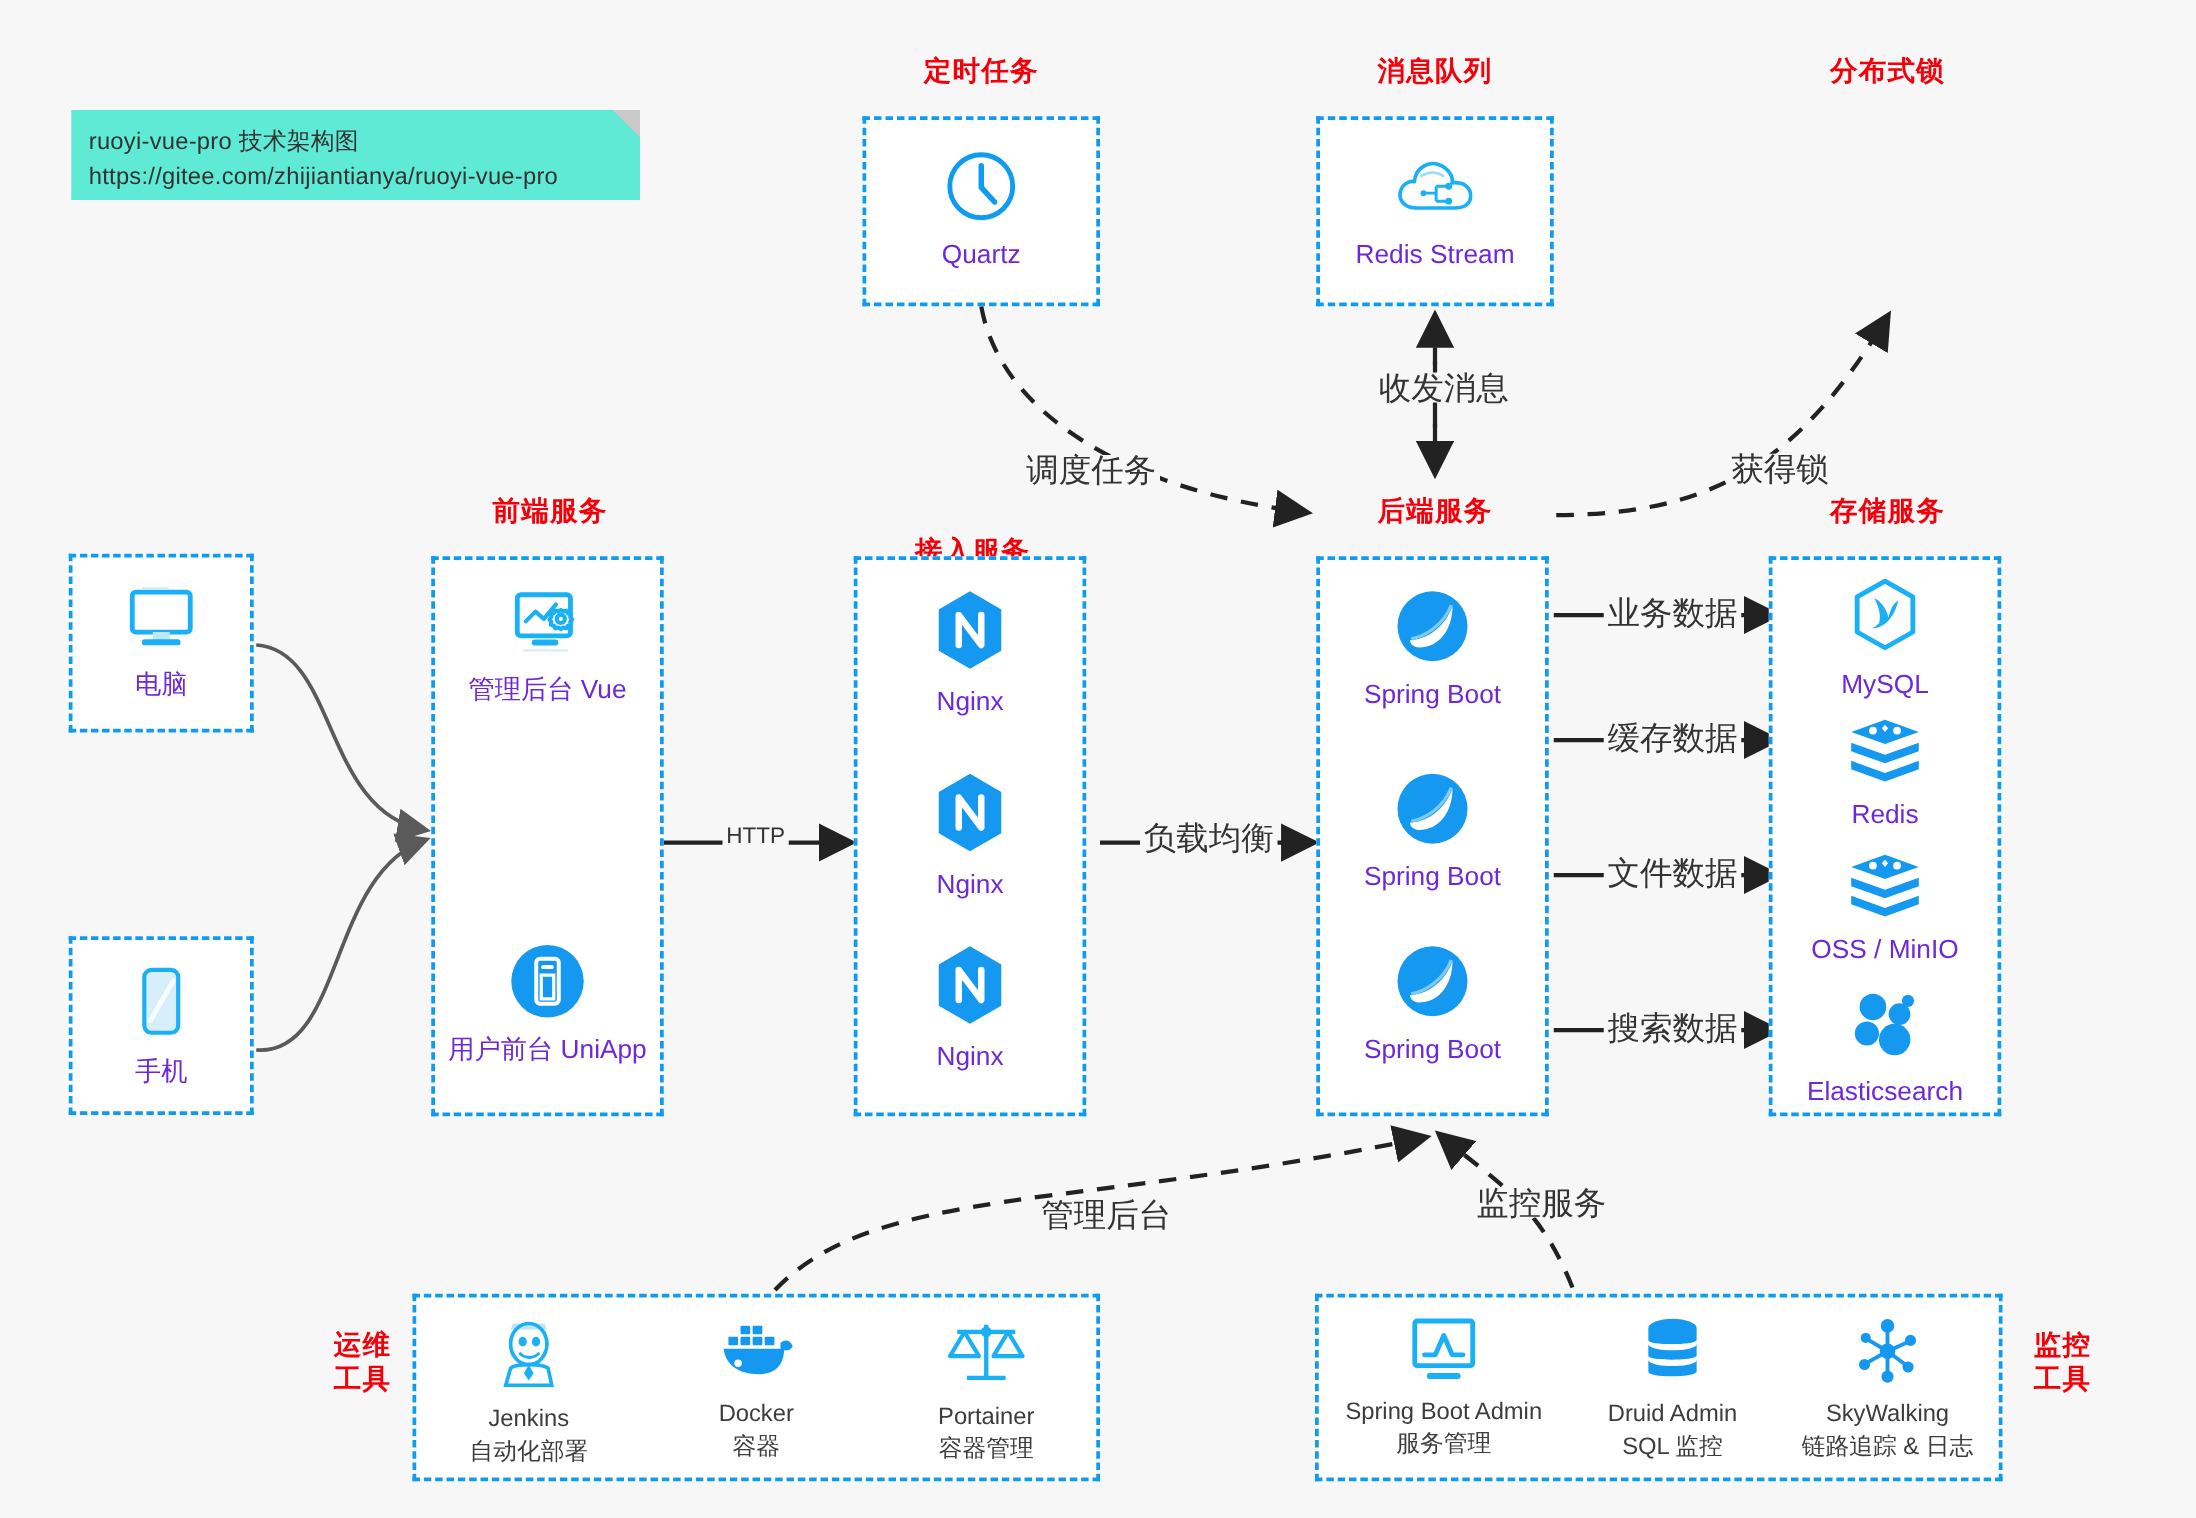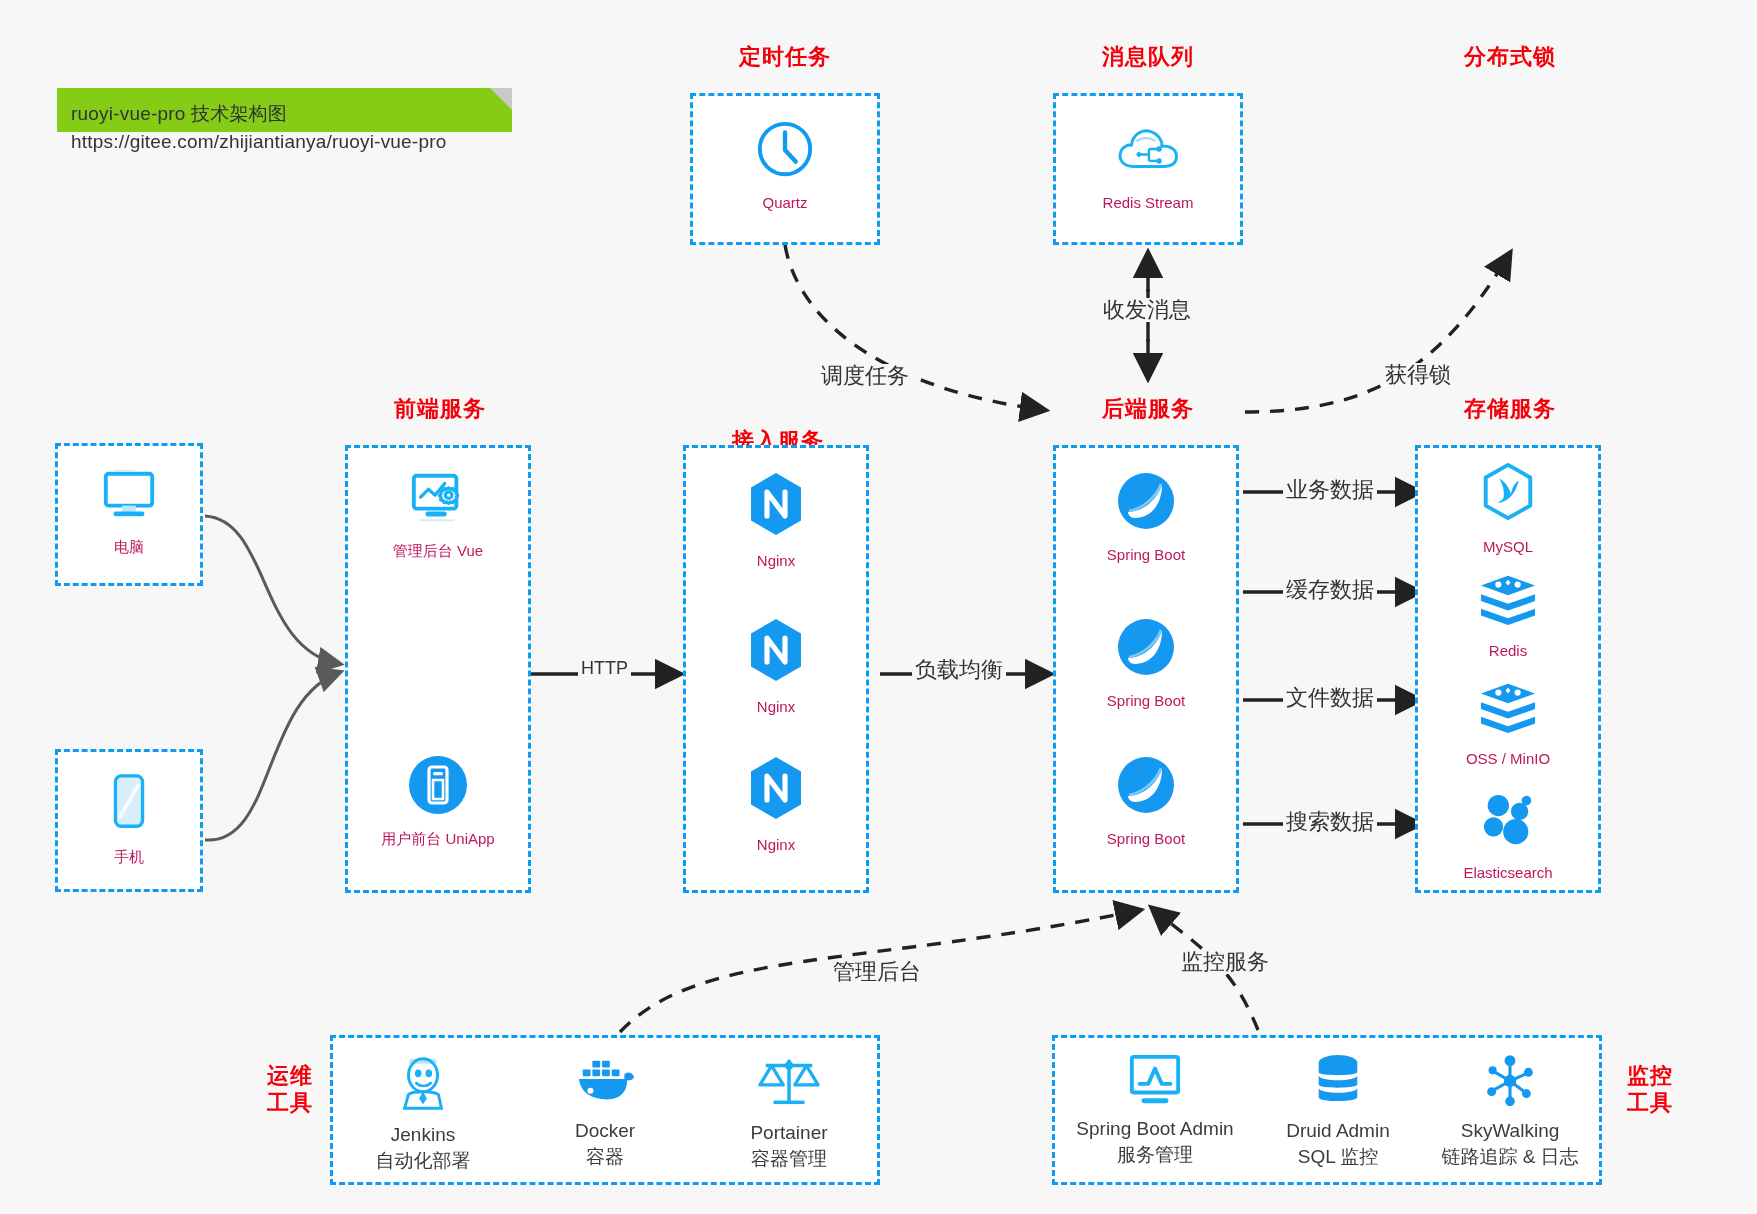--- a/index.html
+++ b/index.html
@@ -8,22 +8,22 @@
     background:#f7f7f7;
     font-family:"Liberation Sans","DejaVu Sans",sans-serif;
     position:relative;overflow:hidden;
     color:#3a3a3a;
   }
   #canvas{position:absolute;left:0;top:0;width:1757px;height:1214px;}
   svg.edges{position:absolute;left:0;top:0;width:1757px;height:1214px;pointer-events:none;}
 
   
   .note{
-    position:absolute;left:57px;top:88px;width:455px;height:44px;
-    background:#84cc16;
+    position:absolute;left:57px;top:88px;width:455px;height:72px;
+    background:#5eead4;
     box-sizing:border-box;
     padding:12px 2px 0 14px;
     font-size:19px;line-height:28px;color:#333;
     letter-spacing:.2px;
   }
   .note .fold{
     position:absolute;right:0;top:0;width:0;height:0;
     border-left:22px solid transparent;border-top:22px solid #c9c9c9;
   }
 
@@ -39,35 +39,35 @@
     letter-spacing:1px;white-space:nowrap;text-align:center;
     line-height:27px;
   }
 
   
   .node{
     position:absolute;text-align:center;width:100%;
   }
   .node .ico{display:block;margin:0 auto 6px auto;}
   .node .cap{
-    font-size:15px;color:#be185d;line-height:25px;white-space:nowrap;
+    font-size:21px;color:#6d28d9;line-height:25px;white-space:nowrap;
   }
 
   
   .hnode{position:absolute;text-align:center;}
   .hnode .ico{display:block;margin:0 auto 4px auto;}
   .hnode .cap{font-size:19px;color:#3c3c3c;line-height:26px;white-space:nowrap;}
 
   
   .elabel{
     position:absolute;background:#f7f7f7;
     font-size:18px;color:#333;white-space:nowrap;
     padding:1px 3px;line-height:22px;
   }
-  .elabel.cn{font-size:22px;}
+  .elabel.cn{font-size:26px;}
 </style>
 </head>
 <body>
 
 <div id="canvas">
 
   <div class="note">
     <div class="fold"></div>
     <div>ruoyi-vue-pro 技术架构图</div>
     <div>https://gitee.com/zhijiantianya/ruoyi-vue-pro</div>

